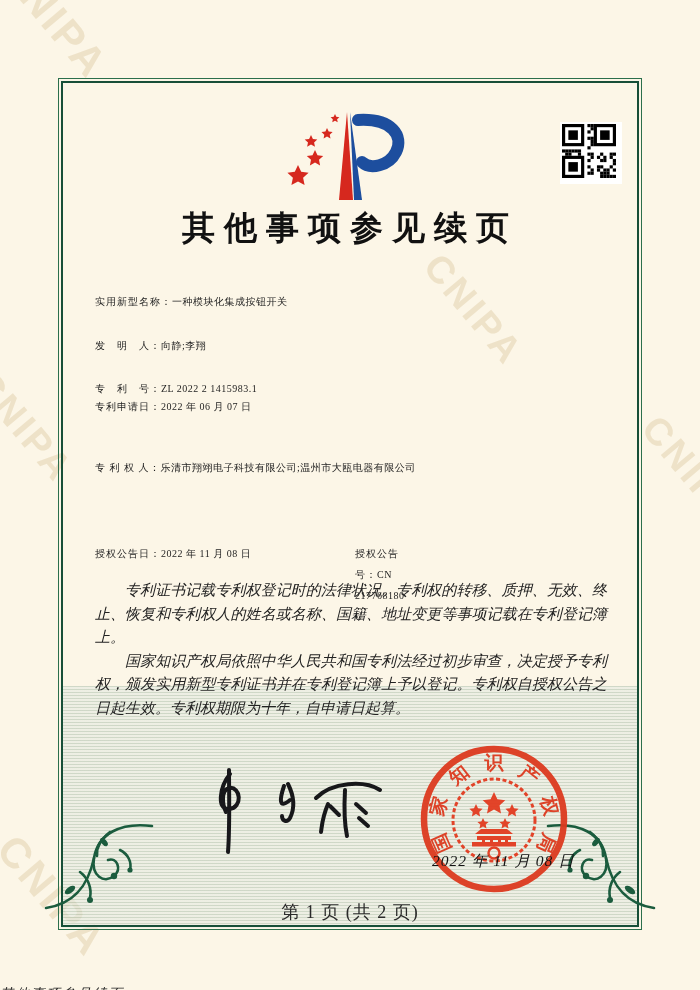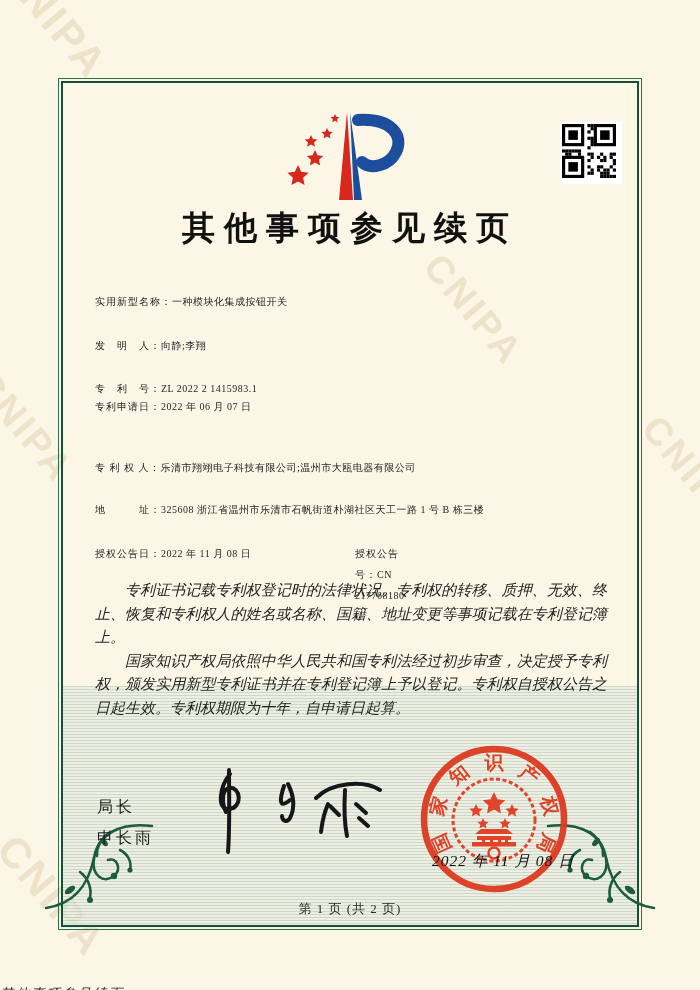--- a/index.html
+++ b/index.html
@@ -53,21 +53,21 @@
 
   
   .seal{position:absolute;left:419px;top:744px;width:150px;height:150px;opacity:0.95;}
   .seal svg{position:absolute;left:0;top:0;}
   .seal-arc span{position:absolute;font-size:19px;font-weight:bold;color:#dd3a1f;
                  font-family:"Liberation Sans","DejaVu Sans",sans-serif;}
   .seal-date{position:absolute;left:432px;top:851px;font-size:15.5px;color:#141414;
              letter-spacing:1px;font-style:italic;z-index:5;}
 
   .page-info{position:absolute;left:0;top:900px;width:700px;text-align:center;
-             font-size:13px;color:#2a2a2a;letter-spacing:1px;}
+             font-size:18px;color:#2a2a2a;letter-spacing:1px;}
   .foot-note{position:absolute;left:0;top:985px;width:700px;text-align:left;
              font-size:13.5px;color:#222;font-style:italic;letter-spacing:2px;}
 </style>
 </head>
 <body>
 
 <div class="page">
 
   <div class="wm" style="left:-18px;top:-6px;font-size:42px;">CNIPA</div>
   <div class="wm" style="left:408px;top:288px;font-size:38px;">CNIPA</div>
@@ -203,39 +203,32 @@
   </div>
   <div class="row r3">
     <span class="lbl">专　利　号：</span><span class="val">ZL 2022 2 1415983.1</span>
   </div>
   <div class="row r4">
     <span class="lbl">专利申请日：</span><span class="val">2022 年 06 月 07 日</span>
   </div>
   <div class="row r5">
     <span class="lbl">专 利 权 人：</span><span class="val">乐清市翔翊电子科技有限公司;温州市大瓯电器有限公司</span>
   </div>
-  <div class="row r6">
-    <span class="lbl">地　　　址：</span><span class="val wrap">325608 浙江省温州市乐清市石帆街道朴湖社区天工一路 1 号 B 栋三楼</span>
-  </div>
   <div class="row r7">
     <span class="lbl">授权公告日：</span><span class="val">2022 年 11 月 08 日</span>
     <span class="pair2">
       <span class="lbl">授权公告号：</span><span class="val">CN 217768180 U</span>
     </span>
   </div>
 
   <div class="body-text">
     <p>专利证书记载专利权登记时的法律状况。专利权的转移、质押、无效、终止、恢复和专利权人的姓名或名称、国籍、地址变更等事项记载在专利登记簿上。</p>
     <p>国家知识产权局依照中华人民共和国专利法经过初步审查，决定授予专利权，颁发实用新型专利证书并在专利登记簿上予以登记。专利权自授权公告之日起生效。专利权期限为十年，自申请日起算。</p>
   </div>
 
-  <div class="issuer">
-    <div>局长</div>
-    <div>申长雨</div>
-  </div>
 
   <svg class="signature" viewBox="0 0 200 98">
     <g fill="none" stroke="#17171a" stroke-width="4" stroke-linecap="round" stroke-linejoin="round">
       <path d="M34,14 C24,26 20,50 33,49 C47,48 45,26 33,28 C25,30 26,44 30,52"></path>
       <path d="M33,10 C33,34 34,66 32,92"></path>
       <path d="M88,26 C84,38 82,50 94,40"></path>
       <path d="M92,24 C97,34 100,46 94,58 C91,63 86,61 86,56"></path>
       <path d="M120,38 C136,22 168,20 184,30"></path>
       <path d="M149,30 C148,48 148,62 151,76"></path>
       <path d="M132,44 C126,58 126,66 125,72"></path>

